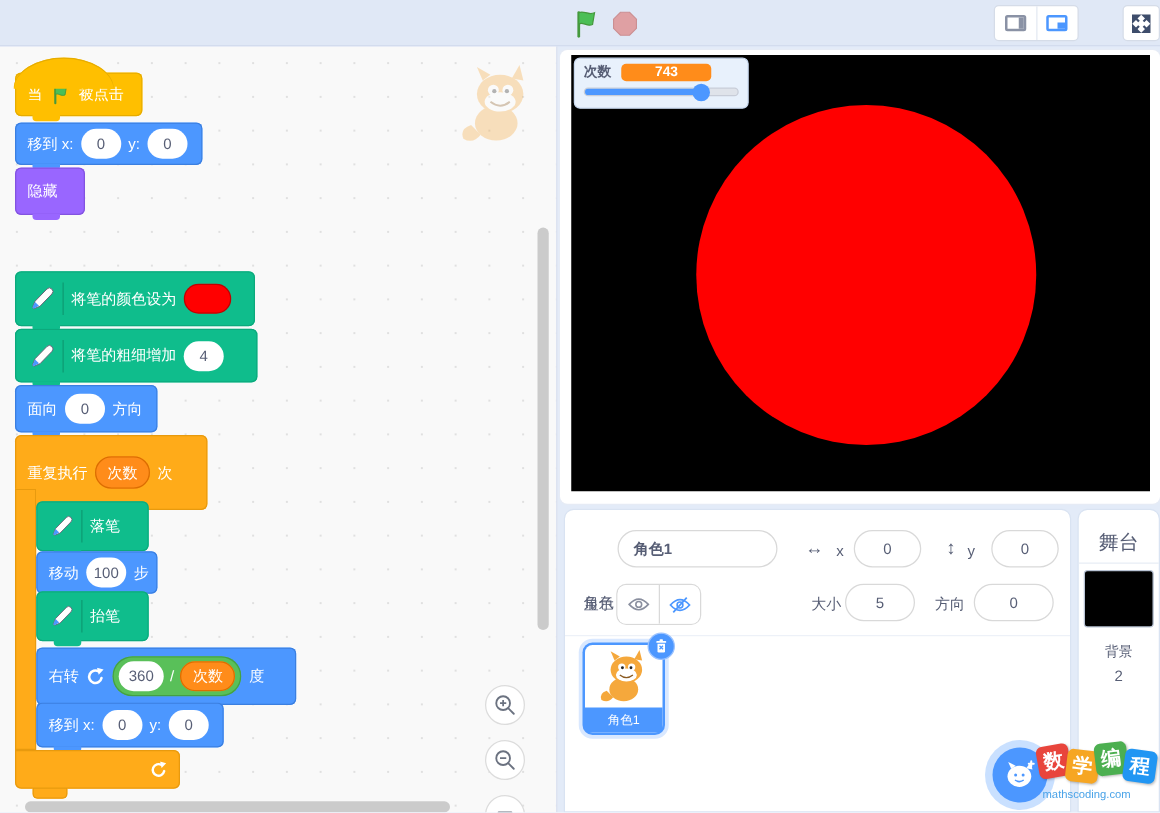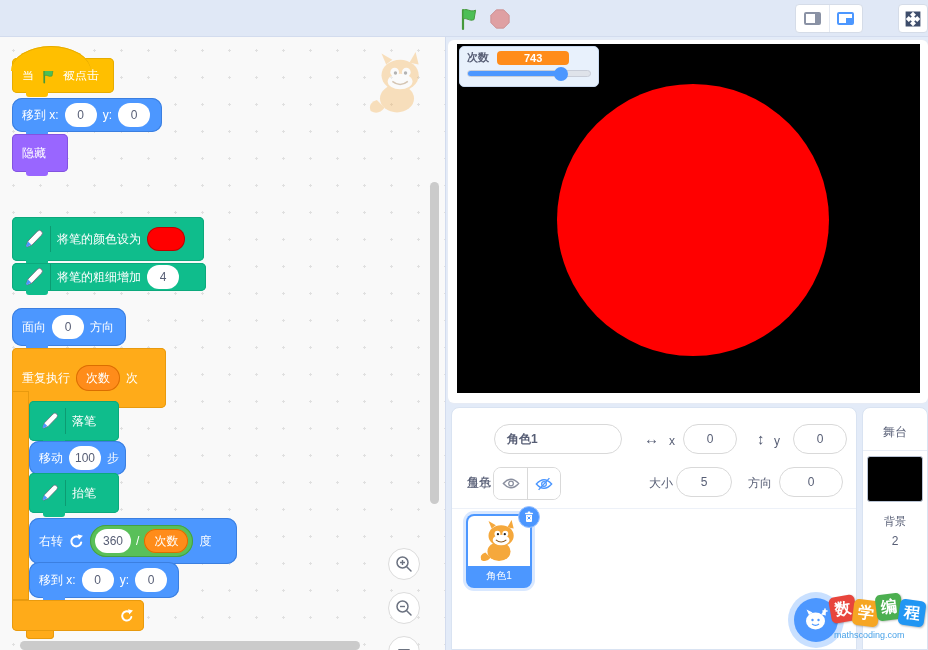--- a/index.html
+++ b/index.html
@@ -21,21 +21,21 @@
   
   .workspace { position:absolute; left:0; top:37px; width:446px; height:613px; background:#f9f9f9; background-image:radial-gradient(#e0e0e0 1.1px, transparent 1.1px); background-size:27px 27px; border-right:1px solid #d3dcee; }
   .ghost-cat { position:absolute; left:366px; top:13px; opacity:.32; }
   .vscroll { position:absolute; left:430px; top:145px; width:9px; height:322px; background:#cbcbcb; border-radius:5px; }
   .hscroll { position:absolute; left:20px; top:604px; width:340px; height:9px; background:#cbcbcb; border-radius:5px; }
   .zoom-btn { position:absolute; left:388px; width:32px; height:32px; border-radius:50%; background:#fff; border:1px solid #dcdcdc; display:flex; align-items:center; justify-content:center; color:#6b7280; }
 
   
   .block { position:absolute; display:flex; align-items:center; gap:6px; padding:0 10px; border-radius:5px; color:#fff; font-size:12px; font-weight:500; white-space:nowrap; }
   .block.bump::after { content:""; position:absolute; bottom:-4px; left:14px; width:22px; height:5px; background:inherit; border-radius:0 0 3px 3px; }
-  .c-motion   { background:#4C97FF; box-shadow:inset 0 0 0 1px #3b7fe0;border-radius:10px; }
+  .c-motion   { background:#4C97FF; box-shadow:inset 0 0 0 1px #3b7fe0; }
   .c-looks    { background:#9966FF; box-shadow:inset 0 0 0 1px #8353e0; }
   .c-pen      { background:#0FBD8C; box-shadow:inset 0 0 0 1px #0ca97c; }
   .c-control  { background:#FFAB19; box-shadow:inset 0 0 0 1px #e89a0e; }
   .c-events   { background:#FFBF00; box-shadow:inset 0 0 0 1px #e6ac00; }
   .hatdome::before { content:""; position:absolute; top:-12px; left:-1px; width:80px; height:25px; background:#FFBF00; border-radius:40px 40px 0 0 / 25px 25px 0 0; box-shadow:inset 0 1px 0 0 #e6ac00; }
   .oval { background:#fff; color:#575e75; border-radius:14px; height:24px; min-width:32px; padding:0 8px; display:inline-flex; align-items:center; justify-content:center; font-size:12px; font-weight:500; }
   .oval-color { width:38px; height:24px; border-radius:14px; box-shadow:inset 0 0 0 1px rgba(0,0,0,.25); }
   .var-oval { background:#FF8C1A; box-shadow:inset 0 0 0 1px #db6e00; border-radius:14px; height:26px; padding:0 10px; color:#fff; display:inline-flex; align-items:center; font-size:12px; }
   .op-pill { background:#59C059; box-shadow:inset 0 0 0 1px #44a044; border-radius:16px; height:32px; padding:0 5px; display:inline-flex; align-items:center; gap:5px; color:#fff; }
   .pen-sep { width:1px; height:26px; background:rgba(0,0,0,.18); }
@@ -63,21 +63,21 @@
   .toggle-btn { width:33px; height:31px; background:#fff; display:flex; align-items:center; justify-content:center; }
   .toggle-btn + .toggle-btn { border-left:1px solid #d9d9d9; }
   .list-divider { position:absolute; left:0; top:100px; width:100%; border-top:1px solid #edf1f8; }
   .sprite-tile { position:absolute; left:16px; top:108px; width:62px; height:70px; background:#fff; border-radius:6px; box-shadow:0 0 0 2px #4C97FF, 0 0 0 5px #d9e8ff; }
   .tile-name { position:absolute; left:0; bottom:0; width:100%; height:20px; background:#4C97FF; border-radius:0 0 4px 4px; color:#fff; font-size:10px; display:flex; align-items:center; justify-content:center; }
   .del-badge { position:absolute; right:-10px; top:-10px; width:22px; height:22px; border-radius:50%; background:#4C97FF; border:1px solid #9cc3ff; display:flex; align-items:center; justify-content:center; }
   .add-sprite { position:absolute; left:342px; top:190px; width:44px; height:44px; border-radius:50%; background:#4C97FF; box-shadow:0 0 0 6px rgba(76,151,255,.3); display:flex; align-items:center; justify-content:center; }
 
   
   .stage-selector { position:absolute; left:862px; top:407px; width:66px; height:243px; background:#fff; border:1px solid #d9e3f2; border-radius:8px 8px 0 0; }
-  .ss-title { position:absolute; left:0; top:16px; width:100%; text-align:center; font-size:12px; color:#575e75; }
+  .ss-title { position:absolute; left:0; top:16px; width:100%; text-align:center; font-size:16px; color:#575e75; }
   .ss-divider { position:absolute; left:0; top:42px; width:100%; border-top:1px solid #e8edf5; }
   .ss-thumb { position:absolute; left:4px; top:48px; width:56px; height:46px; border:1px solid #b9c3d4; border-radius:3px; }
   .ss-backdrop { position:absolute; left:0; top:106px; width:100%; text-align:center; font-size:11px; color:#575e75; }
   .ss-count { position:absolute; left:0; top:126px; width:100%; text-align:center; font-size:12px; color:#575e75; }
 
   
   .watermark { position:absolute; left:828px; top:588px; width:100px; height:62px; z-index:30; }
   .wm-tile { position:absolute; width:26px; height:26px; border-radius:5px; color:#fff; font-size:16px; font-weight:bold; display:flex; align-items:center; justify-content:center; box-shadow:1px 1px 2px rgba(0,0,0,.25); }
   .wm-site { position:absolute; left:6px; top:42px; font-size:9px; color:#4aa3e8; }
 </style>
@@ -159,21 +159,21 @@
     <div class="block c-pen bump" style="left:12px; top:180px; width:192px; height:44px;">
       <svg width="22" height="22" viewBox="0 0 22 22">
         <path d="M4 18 L6 13 L15.5 3.2 Q17.5 1.2 19.5 3.2 Q21.5 5.2 19.5 7.2 L10 17 L5 19 Z" fill="#fff" stroke="#667" stroke-width=".8"></path>
         <path d="M4 18 L6 13.5 L9.2 16.5 L5 19 Z" fill="#4C97FF"></path>
       </svg>
       <span class="pen-sep"></span>
       <span>将笔的颜色设为</span>
       <span class="oval-color" style="background-color: rgb(255, 0, 0);"></span>
     </div>
 
-    <div class="block c-pen bump" style="left:12px; top:226px; width:194px; height:28px;">
+    <div class="block c-pen bump" style="left:12px; top:226px; width:194px; height:43px;">
       <svg width="22" height="22" viewBox="0 0 22 22">
         <path d="M4 18 L6 13 L15.5 3.2 Q17.5 1.2 19.5 3.2 Q21.5 5.2 19.5 7.2 L10 17 L5 19 Z" fill="#fff" stroke="#667" stroke-width=".8"></path>
         <path d="M4 18 L6 13.5 L9.2 16.5 L5 19 Z" fill="#4C97FF"></path>
       </svg>
       <span class="pen-sep"></span>
       <span>将笔的粗细增加</span>
       <span class="oval">4</span>
     </div>
 
     <div class="block c-motion bump" style="left:12px; top:271px; width:114px; height:38px;">

